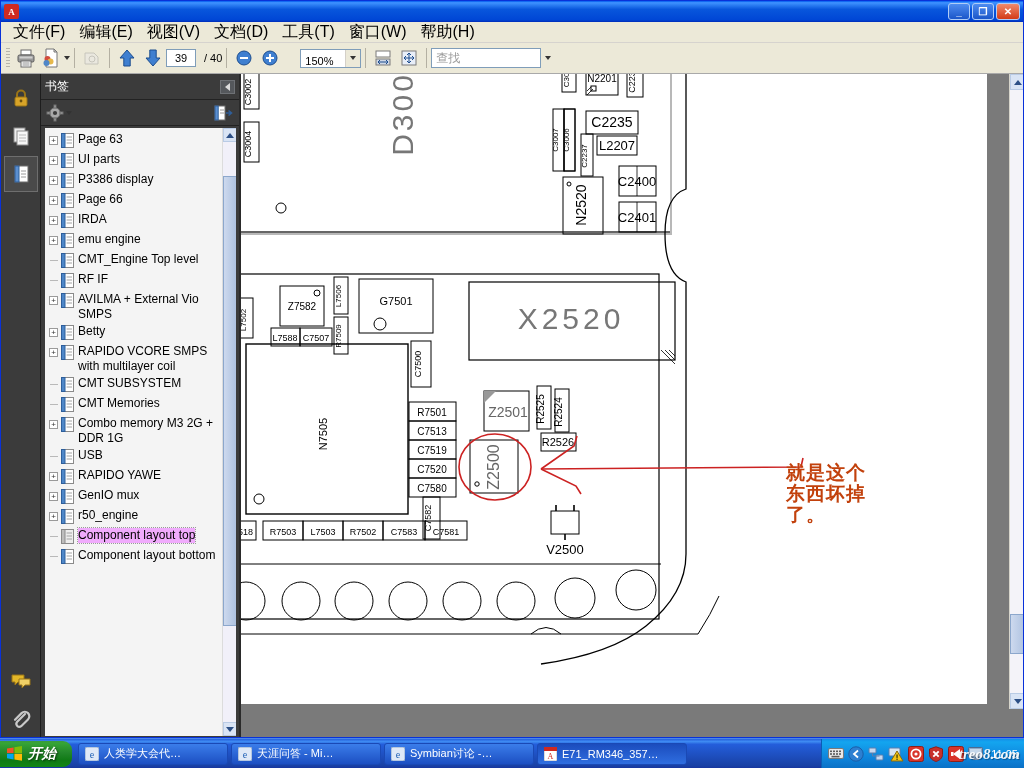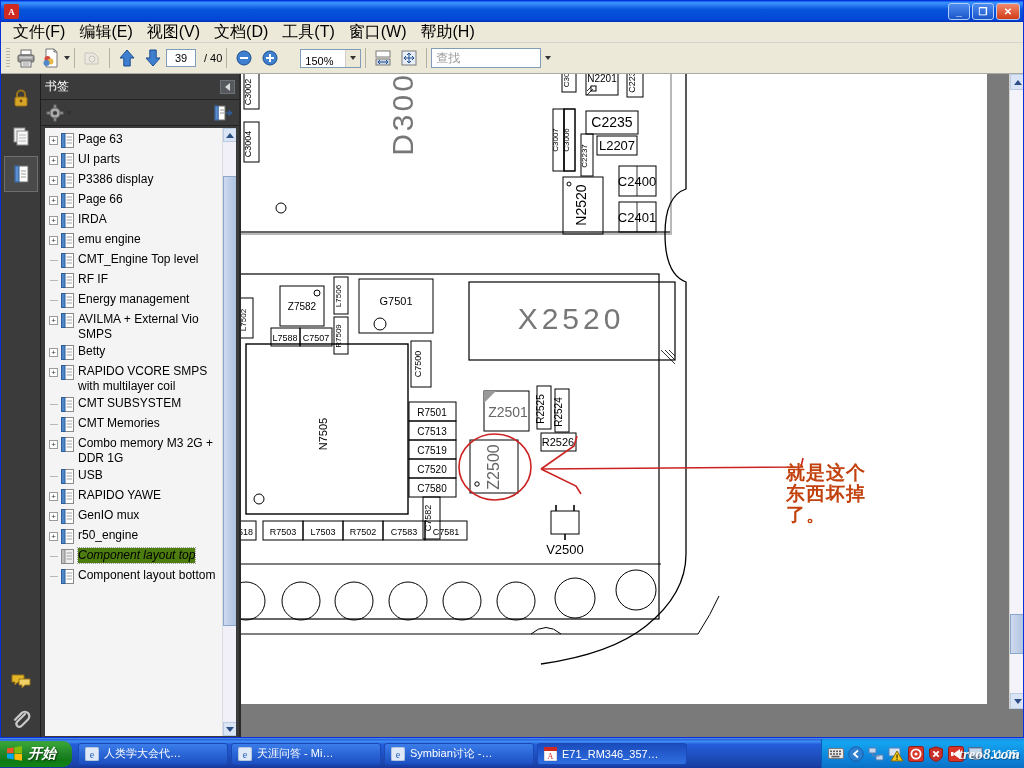--- a/index.html
+++ b/index.html
@@ -186,21 +186,21 @@
     display:flex;align-items:center;justify-content:center;
     font-size: 8px; line-height: 7px; color:#333; flex:none;
     font-family: "Liberation Sans", sans-serif;
   }
   .bm-noplus { width: 9px; margin: 4px 3px 0 0; flex:none; height:9px; position:relative; }
   .bm-noplus::after{
     content:""; position:absolute; left:1px; top:4px; width:8px; height:1px; background:#b9b9b9;
   }
   .bm-doc-ico { width: 13px; height: 15px; margin: 1px 4px 0 0; flex: none; }
   .bm-label { font-size: 12px; color: #000; line-height: 15px; }
-  .bm-row.selected .bm-label { background: #4d7c0f; outline: 1px dotted #999; font-style: italic; }
+  .bm-row.selected .bm-label { background: #f0abfc; outline: 1px dotted #999; }
   .bm-scroll {
     position: absolute; right: 0; top: 0; width: 14px; bottom: 0;
     background: #f1f0f9; border-left: 1px solid #dcdcdc;
   }
   .sb-btn {
     width: 14px; height: 14px; background: #d9e4f5;
     border: 1px solid #b9cbe5;
     display:flex;align-items:center;justify-content:center;
   }
   .sb-thumb {
@@ -573,31 +573,20 @@
               <svg class="bm-doc-ico" viewBox="0 0 13 15">
                 <rect x="0.5" y="0.5" width="12" height="14" fill="#ffffff" stroke="#8a8a8a"></rect>
                 <rect x="0.5" y="0.5" width="3.5" height="14" fill="#4f87c8" stroke="#2d5e9b"></rect>
                 <line x1="5.6" y1="4" x2="11" y2="4" stroke="#a3a3a3"></line>
                 <line x1="5.6" y1="7" x2="11" y2="7" stroke="#a3a3a3"></line>
                 <line x1="5.6" y1="10" x2="11" y2="10" stroke="#a3a3a3"></line>
               </svg>
               <span class="bm-label">RF IF</span>
             </div>
             <div class="bm-row">
-              <span class="bm-noplus"></span>
-              <svg class="bm-doc-ico" viewBox="0 0 13 15">
-                <rect x="0.5" y="0.5" width="12" height="14" fill="#ffffff" stroke="#8a8a8a"></rect>
-                <rect x="0.5" y="0.5" width="3.5" height="14" fill="#4f87c8" stroke="#2d5e9b"></rect>
-                <line x1="5.6" y1="4" x2="11" y2="4" stroke="#a3a3a3"></line>
-                <line x1="5.6" y1="7" x2="11" y2="7" stroke="#a3a3a3"></line>
-                <line x1="5.6" y1="10" x2="11" y2="10" stroke="#a3a3a3"></line>
-              </svg>
-              <span class="bm-label">Energy management</span>
-            </div>
-            <div class="bm-row">
               <span class="bm-plus">+</span>
               <svg class="bm-doc-ico" viewBox="0 0 13 15">
                 <rect x="0.5" y="0.5" width="12" height="14" fill="#ffffff" stroke="#8a8a8a"></rect>
                 <rect x="0.5" y="0.5" width="3.5" height="14" fill="#4f87c8" stroke="#2d5e9b"></rect>
                 <line x1="5.6" y1="4" x2="11" y2="4" stroke="#a3a3a3"></line>
                 <line x1="5.6" y1="7" x2="11" y2="7" stroke="#a3a3a3"></line>
                 <line x1="5.6" y1="10" x2="11" y2="10" stroke="#a3a3a3"></line>
               </svg>
               <span class="bm-label">AVILMA + External Vio SMPS</span>
             </div>

